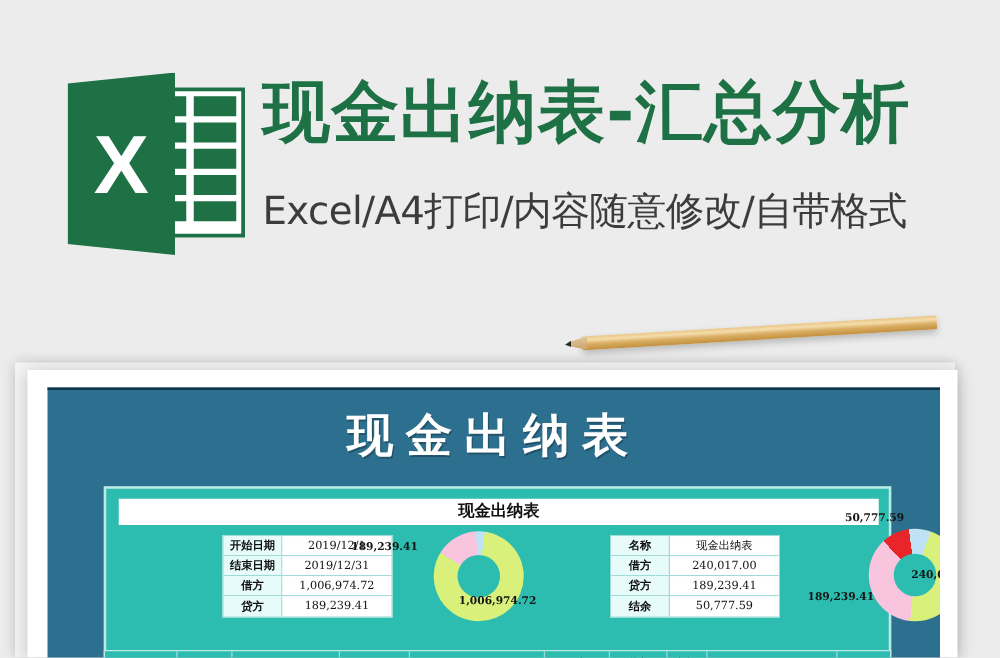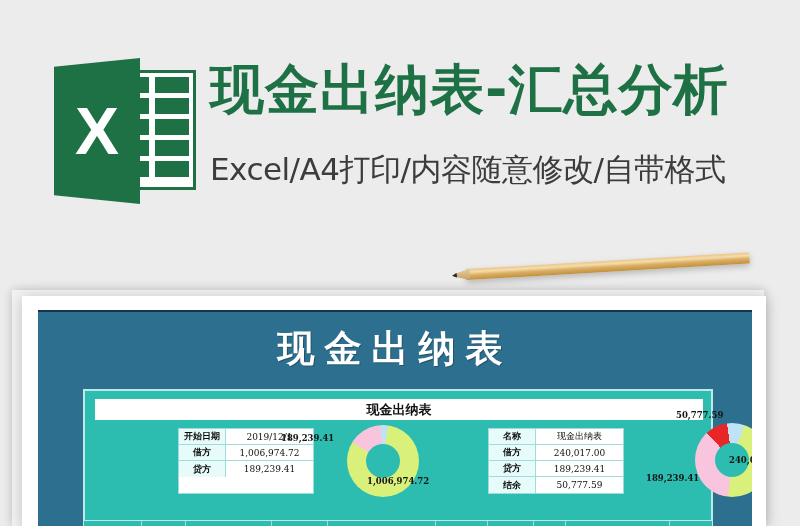--- a/index.html
+++ b/index.html
@@ -142,20 +142,24 @@
   <div id="panel">
 
     <div id="panel-title">现金出纳表</div>
 
     <div class="kv" id="kv-left">
       <div class="row">
         <div class="k">开始日期</div>
         <div class="v">2019/12/1</div>
       </div>
       <div class="row">
+        <div class="k">结束日期</div>
+        <div class="v">2019/12/31</div>
+      </div>
+      <div class="row">
         <div class="k">借方</div>
         <div class="v">1,006,974.72</div>
       </div>
       <div class="row">
         <div class="k">贷方</div>
         <div class="v">189,239.41</div>
       </div>
     </div>
 
     <div class="donut" id="donut-left" style="background: conic-gradient(from 8deg, rgb(217, 240, 122) 0deg, rgb(217, 240, 122) 293.24deg, rgb(249, 197, 222) 293.24deg, rgb(249, 197, 222) 348.35deg, rgb(191, 227, 245) 348.35deg, rgb(191, 227, 245) 360deg);">

